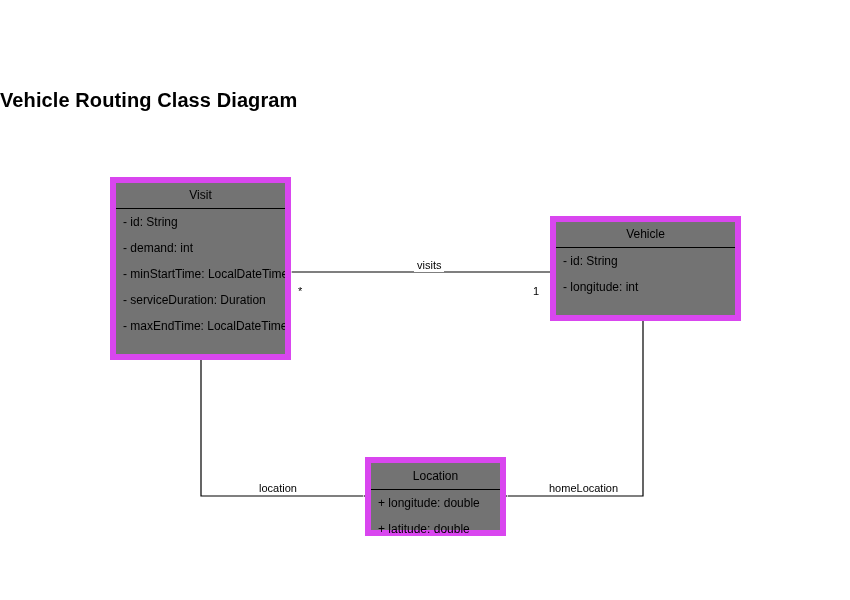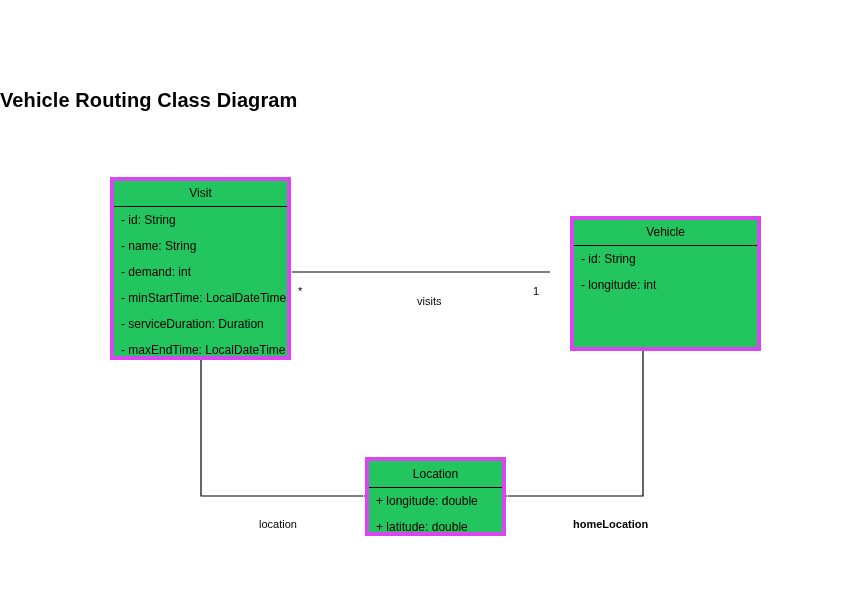--- a/index.html
+++ b/index.html
@@ -35,22 +35,22 @@
     font-weight: bold;
     letter-spacing: 0.1px;
     line-height: 28px;
     white-space: nowrap;
   }
 
   
   .uml-class {
     position: absolute;
     box-sizing: border-box;
-    background: #22c55e;
-    border: 4px solid #d946ef;
+    background: #737373;
+    border: 6px solid #d946ef;
     z-index: 5;
   }
   .uml-class-name {
     box-sizing: border-box;
     text-align: center;
     font-size: 12px;
     line-height: 25px;
     height: 26px;
     border-bottom: 1px solid #000000;
     white-space: nowrap;
@@ -65,46 +65,45 @@
     font-size: 12px;
     line-height: 26px;
     height: 26px;
     padding-left: 7px;
     white-space: nowrap;
     overflow: hidden;
   }
 
   
   #class-visit    { left: 110px; top: 177px; width: 181px; height: 183px; }
-  #class-vehicle  { left: 550px; top: 216px; width: 191px; height: 135px; margin-left: 20px; }
+  #class-vehicle  { left: 550px; top: 216px; width: 191px; height: 105px; }
   #class-location { left: 365px; top: 457px; width: 141px; height: 79px; }
   #class-location .uml-class-name { height: 27px; line-height: 26px; }
 
   
   .edge-label {
     position: absolute;
     font-size: 11px;
     line-height: 13px;
     white-space: nowrap;
     background: #ffffff;
     padding: 0 3px;
     z-index: 6;
-    margin-top: 36px;
   }
   .mult-label {
     position: absolute;
     font-size: 11px;
     line-height: 13px;
     white-space: nowrap;
     z-index: 6;
   }
 
   #label-visits       { left: 414px; top: 259px; }
   #label-location     { left: 256px; top: 482px; }
-  #label-homelocation { left: 570px; top: 482px; font-weight: bold; }
+  #label-homelocation { left: 546px; top: 482px; }
 
   #mult-visit-end   { left: 298px; top: 285px; }
   #mult-vehicle-end { left: 533px; top: 285px; }
 </style>
 </head>
 <body>
 
 <div id="canvas">
 
   <svg width="850" height="600" viewBox="0 0 850 600" style="position:absolute; left:0; top:0; z-index:1;">
@@ -129,21 +128,20 @@
       <path d="M 643 321 L 643 496 L 508 496" fill="none" stroke="#000000" stroke-width="1.2" marker-end="url(#arrow-left)"></path>
     </g>
   </svg>
 
   <div class="diagram-title">Vehicle Routing Class Diagram</div>
 
   <div class="uml-class" id="class-visit">
     <div class="uml-class-name">Visit</div>
     <div class="uml-attrs">
       <div class="uml-attr">- id: String</div>
-      <div class="uml-attr">- name: String</div>
       <div class="uml-attr">- demand: int</div>
       <div class="uml-attr">- minStartTime: LocalDateTime</div>
       <div class="uml-attr">- serviceDuration: Duration</div>
       <div class="uml-attr">- maxEndTime: LocalDateTime</div>
     </div>
   </div>
 
   <div class="uml-class" id="class-vehicle">
     <div class="uml-class-name">Vehicle</div>
     <div class="uml-attrs">

